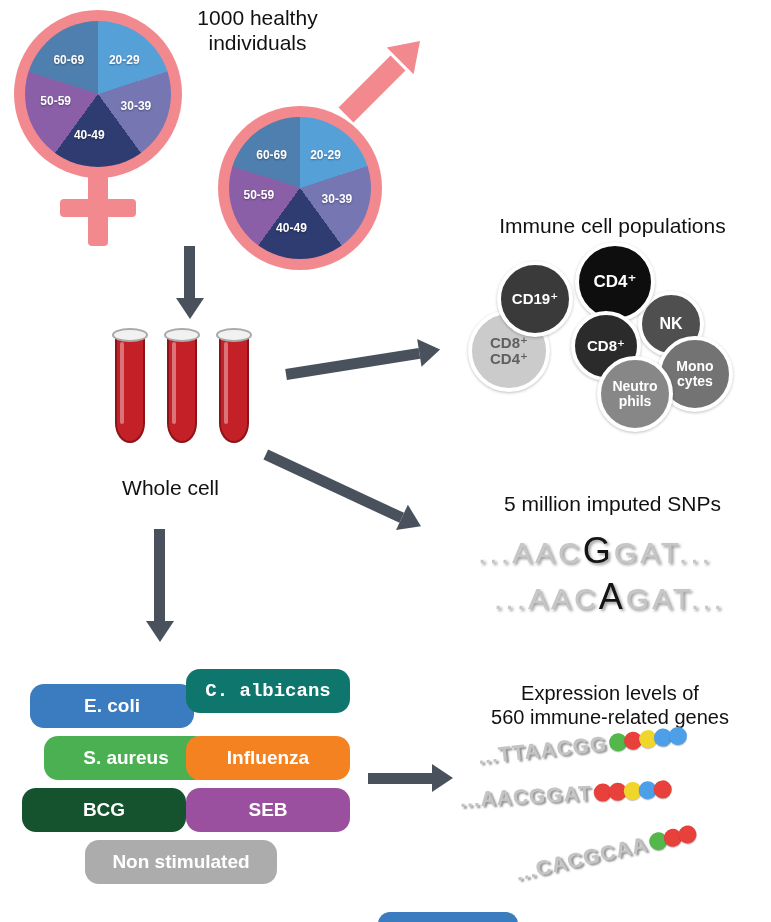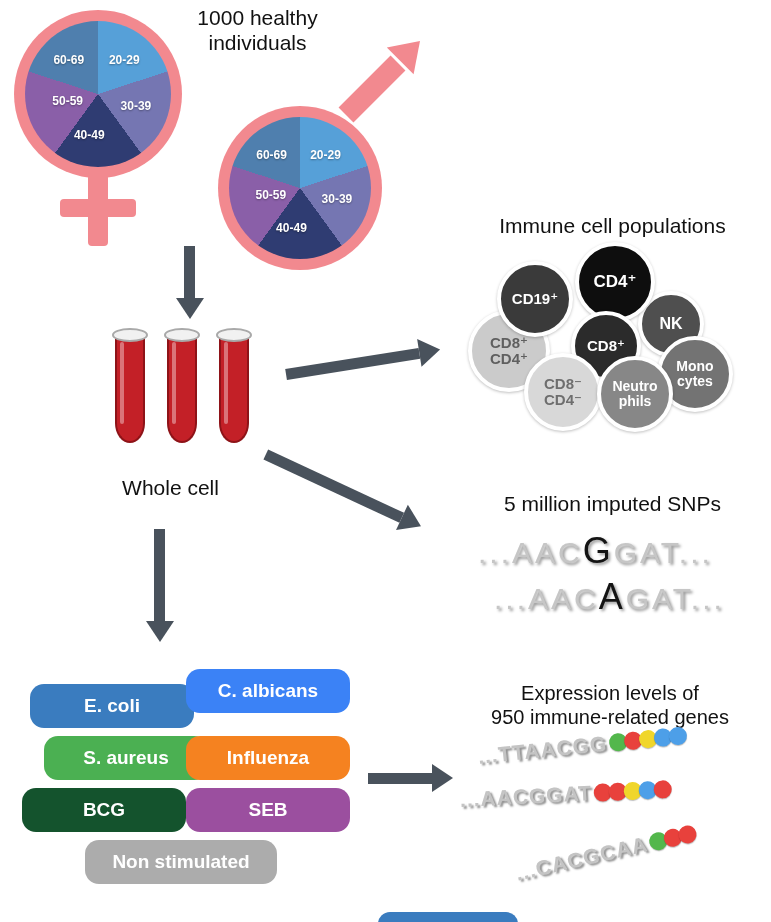--- a/index.html
+++ b/index.html
@@ -13,21 +13,21 @@
   .heading { font-weight:normal; color:#111; text-align:center; font-size:21px; line-height:1.18; }
 
   
   .gender-ring { border-radius:50%; padding:11px; position:relative; }
   .pie { position:relative; width:100%; height:100%; border-radius:50%; }
   .pie-label { position:absolute; transform:translate(-50%,-50%); color:#fff; font-weight:bold;
                font-size:12px; white-space:nowrap; text-shadow:0 1px 2px rgba(0,0,0,0.35); }
   .pl0 { left:68%; top:27%; }
   .pl1 { left:76%; top:58%; }
   .pl2 { left:44%; top:78%; }
-  .pl3 { left:21%; top:55%;margin-left:12px; }
+  .pl3 { left:21%; top:55%; }
   .pl4 { left:30%; top:27%; }
   .cross-bar { position:absolute; border-radius:4px; }
 
   
   .arrow { position:absolute; display:flex; align-items:center; transform-origin:left center; }
   .arrow .shaft { height:11px; }
   .arrow .head { width:0; height:0; border-top:14px solid transparent; border-bottom:14px solid transparent;
                  border-left:21px solid #49525C; }
 
   
@@ -149,49 +149,47 @@
   <div class="abs heading" style="left:455px; top:214px; width:315px;">Immune cell populations</div>
   <div class="cells-cluster">
     <div class="cell c1 prewrap" style="background: rgb(203, 203, 203); color: rgb(95, 95, 95);">CD8⁺
 CD4⁺</div>
     <div class="cell c2 prewrap" style="background: rgb(58, 58, 58); color: rgb(255, 255, 255);">CD19⁺</div>
     <div class="cell c3 prewrap" style="background: rgb(79, 79, 79); color: rgb(255, 255, 255);">NK</div>
     <div class="cell c4 prewrap" style="background: rgb(14, 14, 14); color: rgb(255, 255, 255);">CD4⁺</div>
     <div class="cell c5 prewrap" style="background: rgb(43, 43, 43); color: rgb(255, 255, 255);">CD8⁺</div>
     <div class="cell c6 prewrap" style="background: #737373; color: rgb(255, 255, 255);">Mono
 cytes</div>
-    <div class="cell c7 prewrap" style="background: rgb(216, 216, 216); color: rgb(110, 110, 110);">CD8⁻
-CD4⁻</div>
     <div class="cell c8 prewrap" style="background: rgb(135, 135, 135); color: rgb(255, 255, 255);">Neutro
 phils</div>
   </div>
 
   <div class="abs heading" style="left:455px; top:492px; width:315px;">5 million imputed SNPs</div>
   <div class="snp-seq" style="left:478px; top:530px;">
     <span>...AAC</span><span class="allele">G</span><span>GAT...</span>
   </div>
   <div class="snp-seq" style="left:494px; top:576px;">
     <span>...AAC</span><span class="allele">A</span><span>GAT...</span>
   </div>
 
   <div class="stim" style="left: 30px; top: 684px; background: rgb(58, 124, 191);">E. coli</div>
-  <div class="stim" style="left: 186px; top: 669px; background: #3b82f6;">C. albicans</div>
+  <div class="stim" style="left: 186px; top: 669px; background: #0f766e; font-family: Liberation Mono, monospace;">C. albicans</div>
   <div class="stim" style="left: 44px; top: 736px; background: rgb(75, 176, 82);">S. aureus</div>
   <div class="stim" style="left: 186px; top: 736px; background: rgb(245, 130, 32);">Influenza</div>
   <div class="stim" style="left: 22px; top: 788px; background: #14532d;">BCG</div>
   <div class="stim" style="left: 186px; top: 788px; background: rgb(155, 79, 159);">SEB</div>
   <div class="stim" style="left: 85px; top: 840px; width: 192px; background: rgb(172, 172, 172);">Non stimulated</div>
 
   <div class="arrow" style="left:368px; top:764px;">
     <div class="shaft" style="width: 64px; background: rgb(73, 82, 92);"></div>
     <div class="head" style="border-left-color: rgb(73, 82, 92);"></div>
   </div>
 
   <div class="abs heading prewrap" style="left:450px; top:682px; width:320px; font-size:20px;">Expression levels of
-950 immune-related genes</div>
+560 immune-related genes</div>
 
   <div class="gene-row" style="left:478px; top:745px; transform:rotate(-6deg);">
     <span class="gene-seq">...TTAACGG</span>
     <span class="bead" style="background: rgb(83, 183, 76);"></span>
     <span class="bead" style="background: rgb(232, 65, 60);"></span>
     <span class="bead" style="background: rgb(240, 214, 43);"></span>
     <span class="bead" style="background: rgb(77, 159, 232);"></span>
     <span class="bead" style="background: rgb(77, 159, 232);"></span>
   </div>
 

